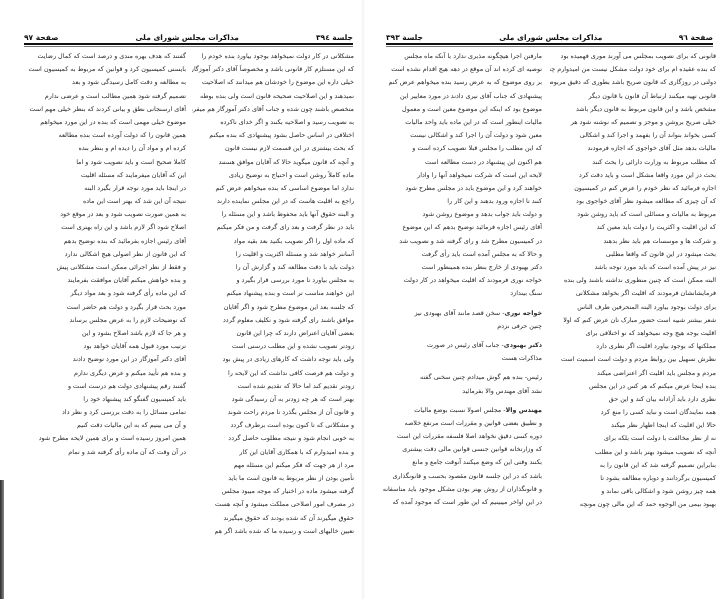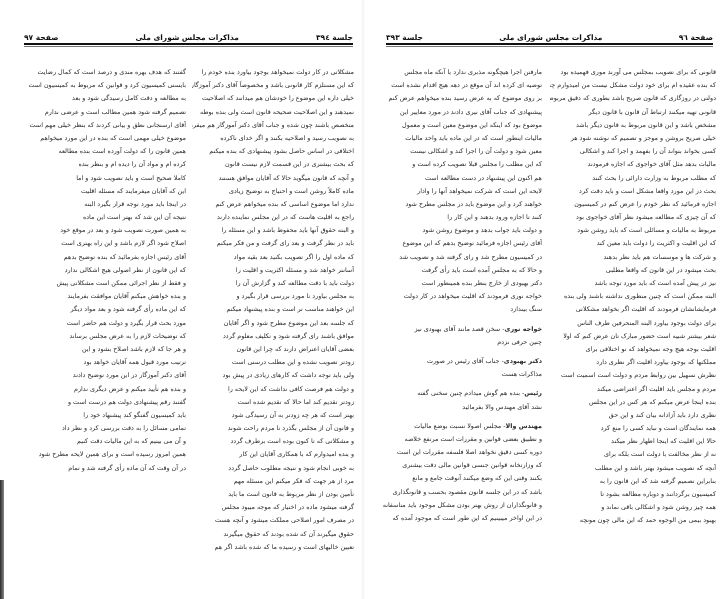--- a/index.html
+++ b/index.html
@@ -14,21 +14,21 @@
   .page-left .header { left: 24px; right: 10px; }
   .page-right .header { left: 22px; right: 14px; }
   .header-rule { position: absolute; top: 43px; height: 2px; background: #111; }
   .page-left .header-rule { left: 24px; right: 10px; }
   .page-right .header-rule { left: 22px; right: 14px; }
   .header-rule2 { position: absolute; top: 46px; height: 1px; background: #777; }
   .page-left .header-rule2 { left: 24px; right: 10px; }
   .page-right .header-rule2 { left: 22px; right: 14px; }
   .column { position: absolute; top: 50px; direction: rtl; text-align: justify;
             font-size: 6.4px; line-height: 13.2px; color: #2a2a2a;
-            font-family: "DejaVu Sans", sans-serif; margin-top: 16px; }
+            font-family: "DejaVu Sans", sans-serif; }
   .column .line { white-space: nowrap; overflow: hidden; height: 13.2px;
                   filter: blur(0.25px); letter-spacing: -0.1px; }
   .column .line.gap { height: 6px; }
   .page-left .col-a { left: 192px; width: 162px; }
   .page-left .col-b { left: 26px; width: 160px; }
   .page-right .col-a { left: 186px; width: 166px; }
   .page-right .col-b { left: 10px; width: 168px; }
   .scan-edge { position: absolute; left: 0; top: 480px; width: 4px; height: 119px;
                background: linear-gradient(to right, #2b2b2b, #888); }
   .gutter { position: absolute; left: 361px; top: 0; width: 4px; height: 599px;
@@ -69,22 +69,22 @@
       <div class="line">که جلسه بعد این موضوع مطرح شود و اگر آقایان</div>
       <div class="line">موافق باشند رای گرفته شود و تکلیف معلوم گردد</div>
       <div class="line">بعضی آقایان اعتراض دارند که چرا این قانون</div>
       <div class="line">زودتر تصویب نشده و این مطلب درستی است</div>
       <div class="line">ولی باید توجه داشت که کارهای زیادی در پیش بود</div>
       <div class="line">و دولت هم فرصت کافی نداشت که این لایحه را</div>
       <div class="line">زودتر تقدیم کند اما حالا که تقدیم شده است</div>
       <div class="line">بهتر است که هر چه زودتر به آن رسیدگی شود</div>
       <div class="line">و قانون آن از مجلس بگذرد تا مردم راحت شوند</div>
       <div class="line">و مشکلاتی که تا کنون بوده است برطرف گردد</div>
+      <div class="line">به خوبی انجام شود و نتیجه مطلوب حاصل گردد</div>
       <div class="line">و بنده امیدوارم که با همکاری آقایان این کار</div>
-      <div class="line">به خوبی انجام شود و نتیجه مطلوب حاصل گردد</div>
       <div class="line">مرد از هر جهت که فکر میکنم این مسئله مهم</div>
       <div class="line">تأمین بودن از نظر مربوط به قانون است ما باید</div>
       <div class="line">گرفته میشود ماده در اختیار که موجه میبود مجلس</div>
       <div class="line">در مصرف امور اصلاحی مملکت میشود و آنچه هست</div>
       <div class="line">حقوق میگیرند آن که شده بودند که حقوق میگیرند</div>
       <div class="line">تعیین خالیهای است و رسیده ما که شده باشد اگر هم</div>
     </div>
   <div class="column col-b" id="lp-c1">
       <div class="line">گفتند که هدف بهره مندی و درصد است که کمال رضایت</div>
       <div class="line">بایستی کمیسیون کرد و قوانین که مربوط به کمیسیون است</div>
@@ -189,21 +189,21 @@
       <div class="line">دکتر بهبودی از خارج بنظر بنده همینطور است</div>
       <div class="line">خواجه نوری فرمودند که اقلیت میخواهد در کار دولت</div>
       <div class="line">سنگ بیندازد</div>
       <div class="line gap"></div>
       <div class="line"><span class="speaker" style="font-weight: bold;">خواجه نوری</span><span>- سخن قصد مانند آقای بهبودی نیز</span></div>
       <div class="line"><span>چنین حرفی نزدم</span></div>
       <div class="line gap"></div>
       <div class="line"><span class="speaker" style="font-weight: bold;">دکتر بهبودی</span><span>- جناب آقای رئیس در صورت</span></div>
       <div class="line"><span>مذاکرات هست</span></div>
       <div class="line gap"></div>
-      <div class="line"><span class="speaker" style="font-weight: bold;">رئیس</span><span>- بنده هم گوش میدادم چنین سخنی گفته</span></div>
+      <div class="line"><span class="speaker" style="font-weight: normal;">رئیس</span><span>- بنده هم گوش میدادم چنین سخنی گفته</span></div>
       <div class="line"><span>نشد آقای مهندس والا بفرمائید</span></div>
       <div class="line gap"></div>
       <div class="line"><span class="speaker" style="font-weight: bold;">مهندس والا</span><span>- مجلس اصولا نسبت بوضع مالیات</span></div>
       <div class="line"><span>و تطبیق بعضی قوانین و مقررات است مرتفع خلاصه</span></div>
       <div class="line"><span>دوره کسی دقیق نخواهد اصلا فلسفه مقررات این است</span></div>
       <div class="line"><span>که وزارتخانه قوانین جنسی قوانین مالی دقت بیشتری</span></div>
       <div class="line"><span>بکنند وقتی این که وضع میکنند آنوقت جامع و مانع</span></div>
       <div class="line"><span>باشد که در این جلسه قانون مقصود بحسب و قانونگذاری</span></div>
       <div class="line"><span>و قانونگذاران از روش بهتر بودن مشکل موجود باید متاسفانه</span></div>
       <div class="line"><span>در این اواخر میبینیم که این طور است که موجود آمده که</span></div>

